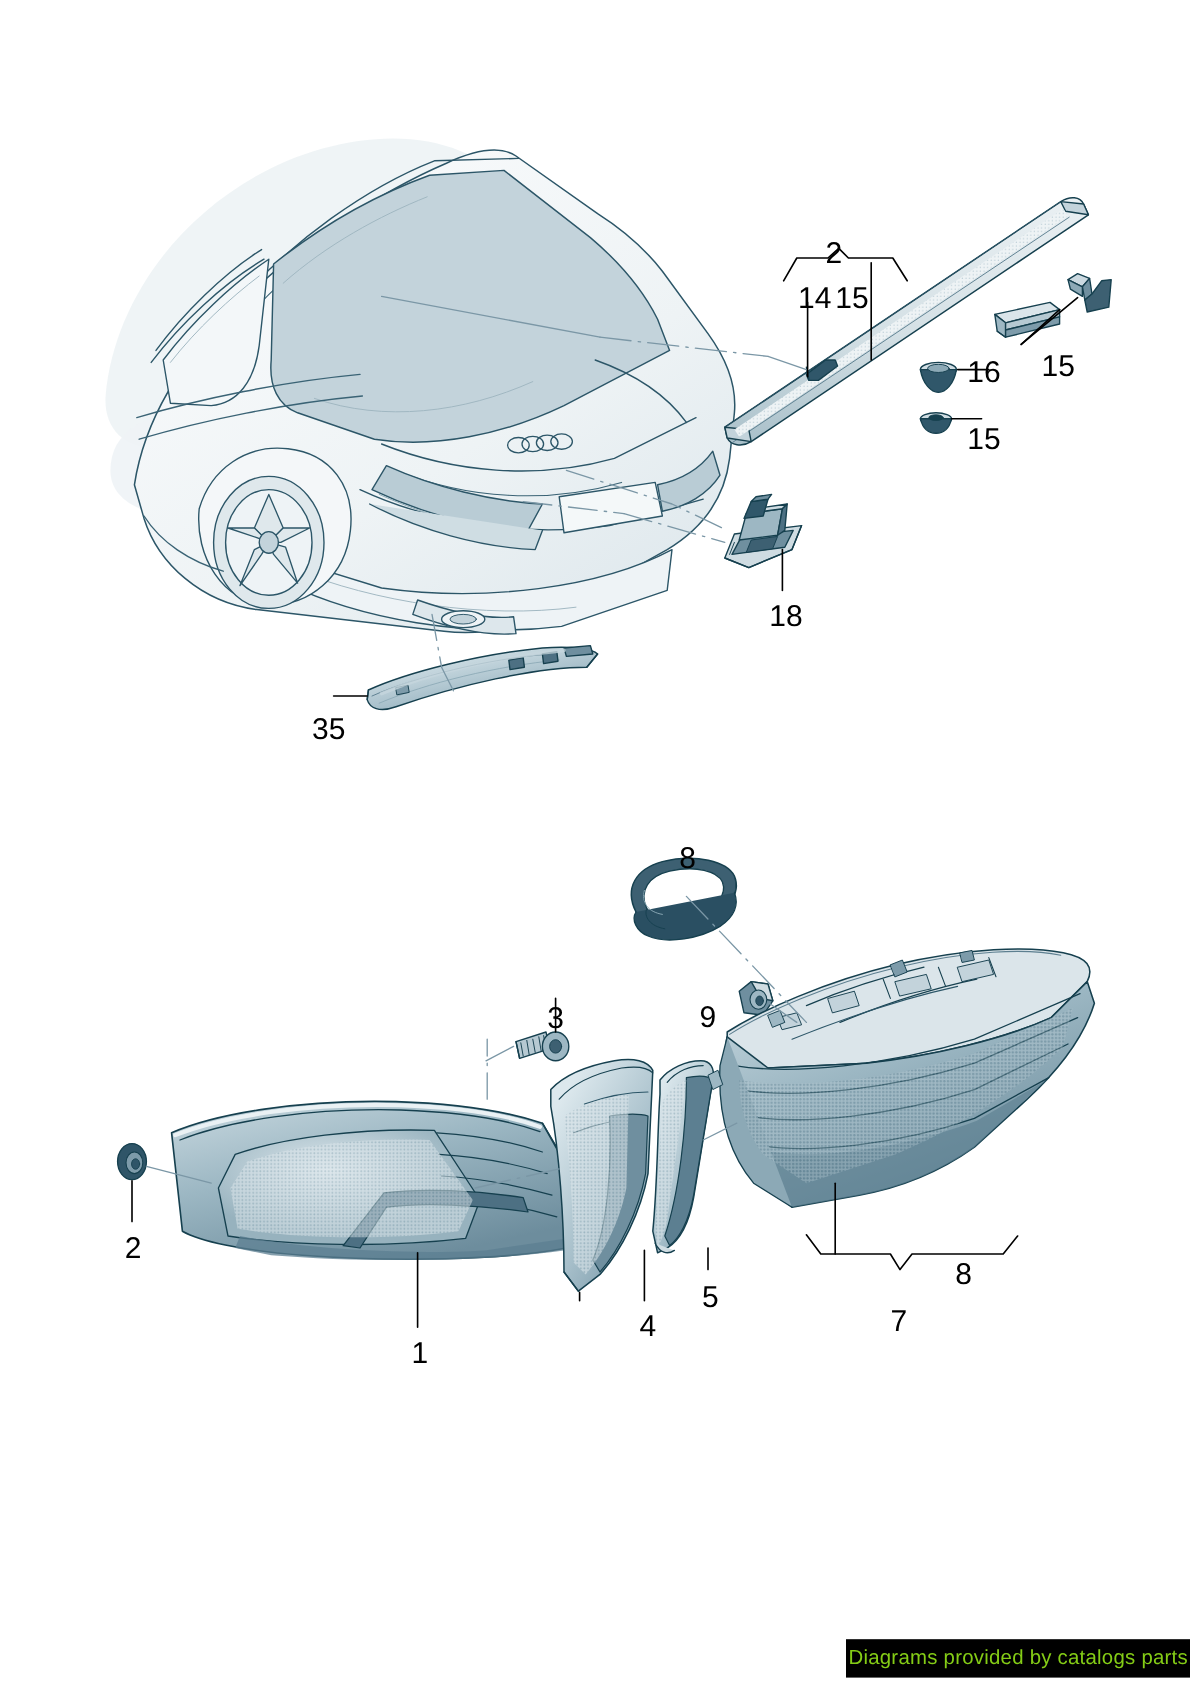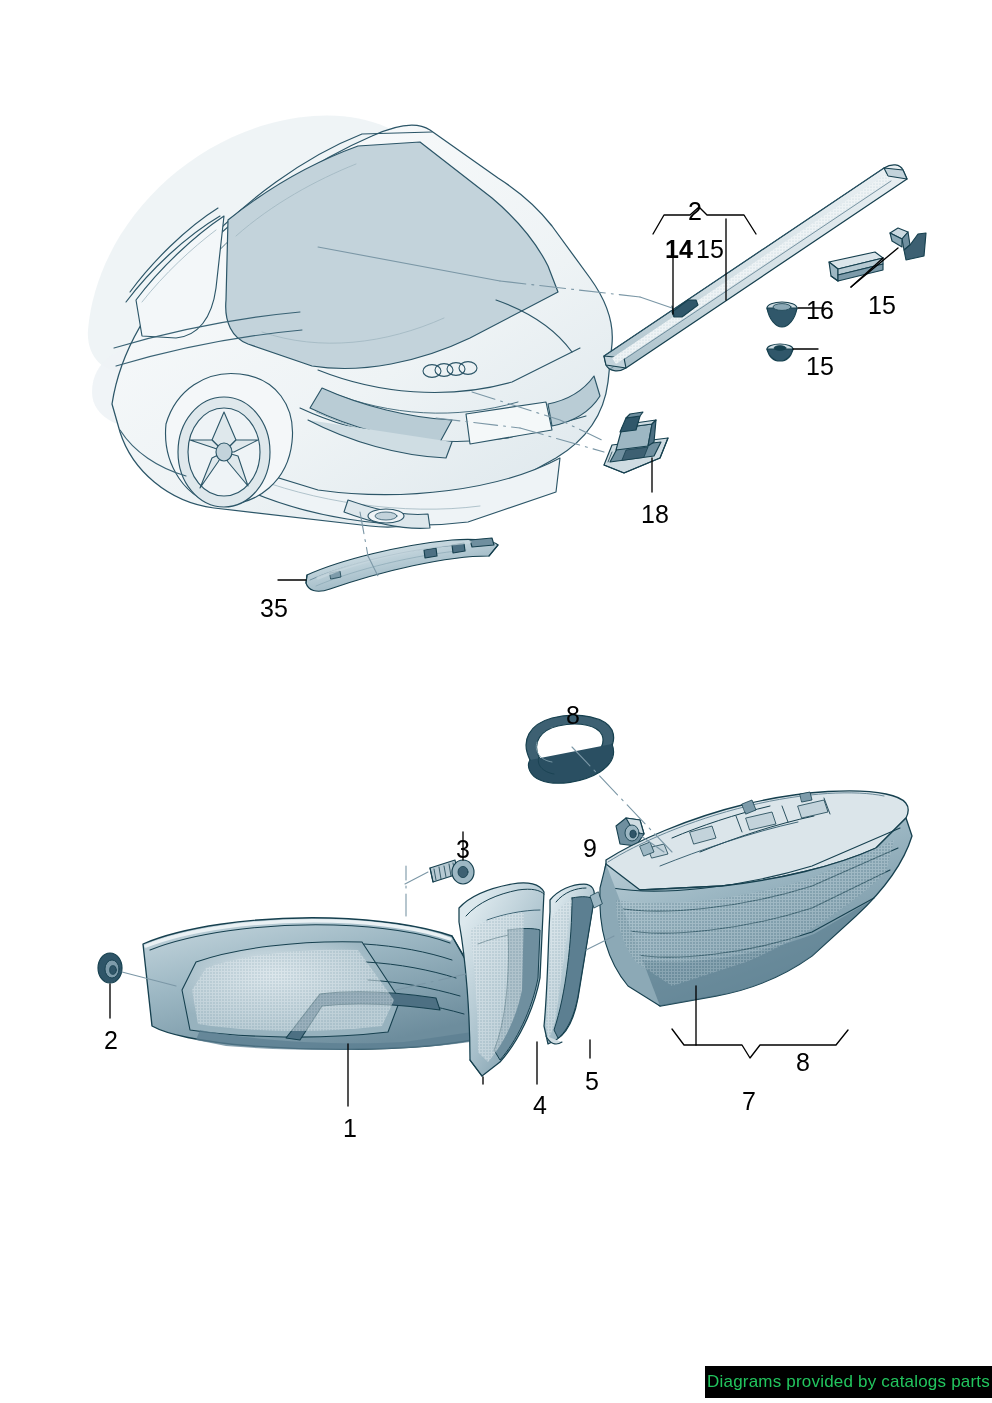--- a/index.html
+++ b/index.html
@@ -13,21 +13,21 @@
   .lbl{
     position:absolute;font-family:"Liberation Sans", sans-serif;
     font-size:25px;line-height:25px;color:#000;white-space:nowrap;
     letter-spacing:0px;
   }
   #footer-banner{
     position:absolute;left:705px;top:1366px;width:287px;height:32px;
     background:#000;display:flex;align-items:center;justify-content:center;
   }
   #footer-banner span{
-    color:#22c55e;font-size:17px;font-family:"Liberation Sans", sans-serif;
+    color:#84cc16;font-size:17px;font-family:"Liberation Sans", sans-serif;
     letter-spacing:.2px;
   }
 </style>
 </head>
 <body>
 
 <div id="sheet">
 
   <svg class="art" viewBox="0 0 992 1403">
     <defs>
@@ -491,21 +491,21 @@
 
         <path d="M590 1040 L 590 1058"></path>
 
         <path d="M672 1029 L 684 1045 L 742 1045 L 750 1058 L 760 1045 L 836 1045 L 848 1030"></path>
         <path d="M696 986 L 696 1045"></path>
       </g>
     </g>
   </svg>
 
   <div class="lbl" style="left:688px;top:199px;">2</div>
-  <div class="lbl" style="left:665px;top:237px;font-weight:bold;">14</div>
+  <div class="lbl" style="left:665px;top:237px;">14</div>
   <div class="lbl" style="left:696px;top:237px;">15</div>
   <div class="lbl" style="left:868px;top:293px;">15</div>
   <div class="lbl" style="left:806px;top:298px;">16</div>
   <div class="lbl" style="left:806px;top:354px;">15</div>
   <div class="lbl" style="left:641px;top:502px;">18</div>
   <div class="lbl" style="left:260px;top:596px;">35</div>
 
   <div class="lbl" style="left:343px;top:1116px;">1</div>
   <div class="lbl" style="left:104px;top:1028px;">2</div>
   <div class="lbl" style="left:456px;top:837px;">3</div>

